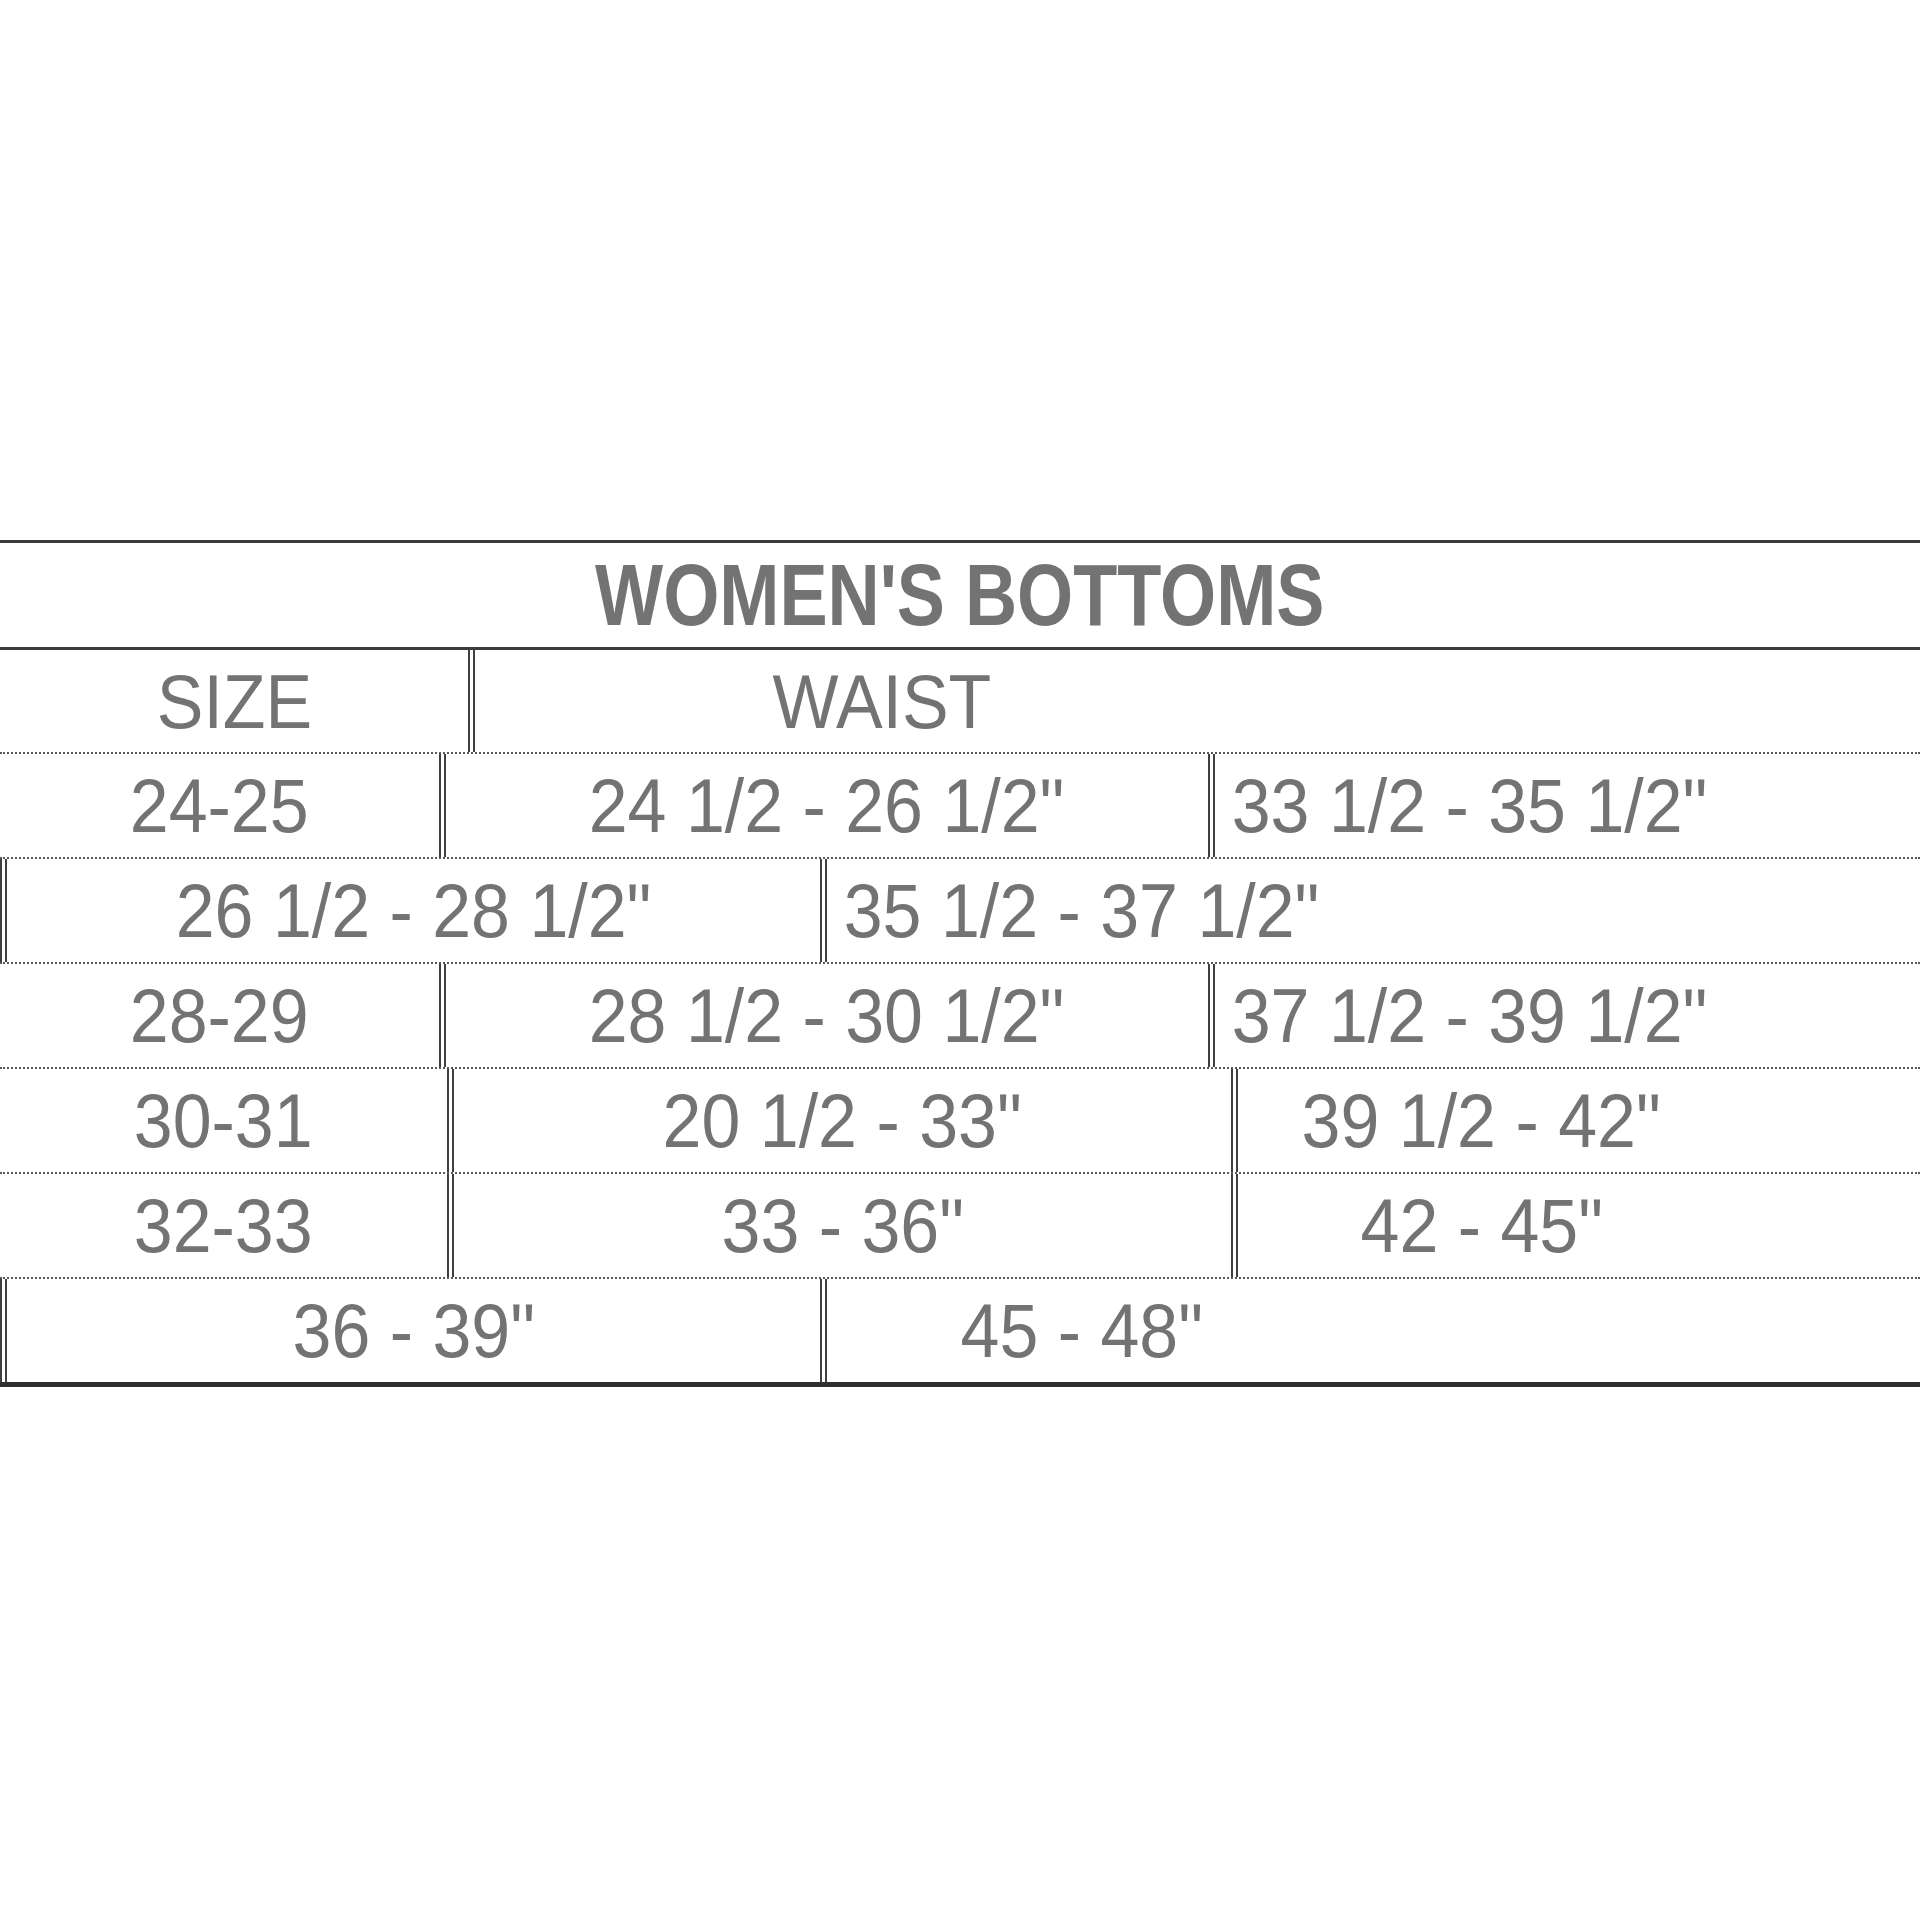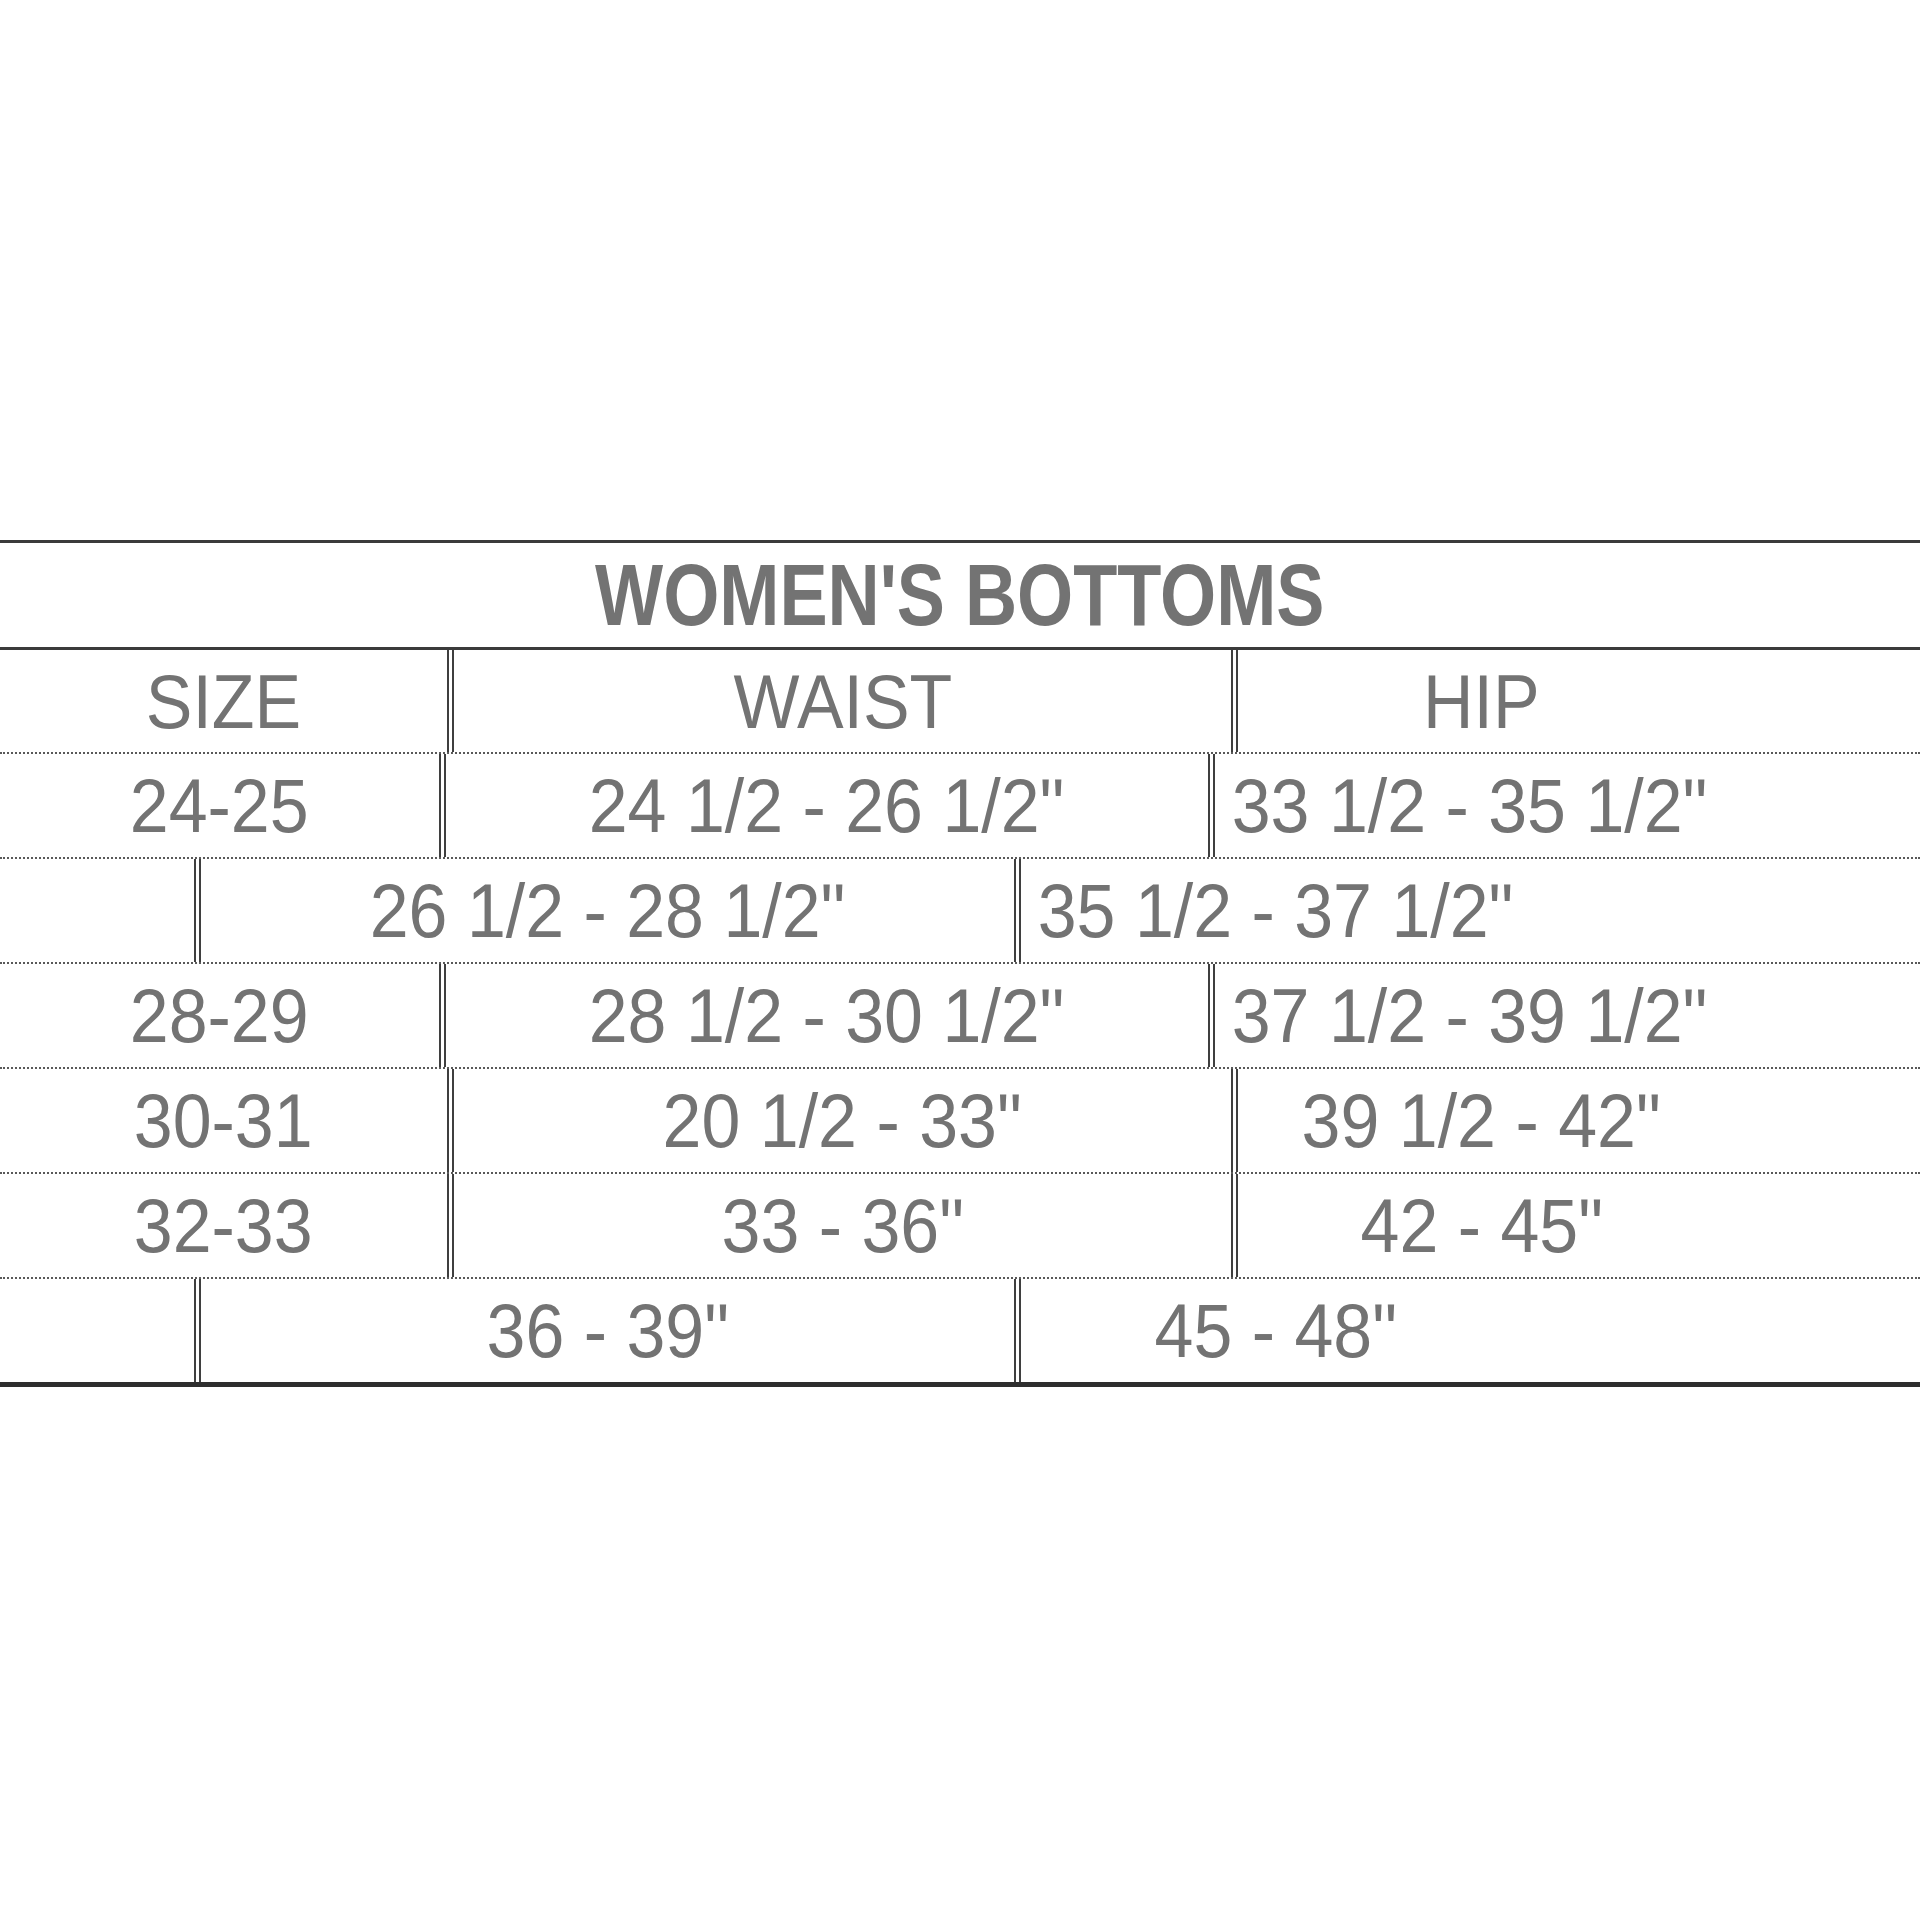--- a/index.html
+++ b/index.html
@@ -31,21 +31,21 @@
   .title-text {
     display: inline-block;
     font-size: 88px;
     font-weight: bold;
     letter-spacing: 0px;
     transform: scaleX(0.82);
     transform-origin: center;
     white-space: nowrap;
   }
   .header-row { height: 102px; }
-  .data-row { height: 105px; border-top: 2px dotted #595959; justify-content: center; }
+  .data-row { height: 105px; border-top: 2px dotted #595959; }
   .cell {
     display: flex;
     align-items: center;
     justify-content: center;
     box-sizing: border-box;
     overflow: visible;
   }
   .col-size  { width: 468px; }
   .col-waist { width: 820px; border-left: 7px double #3f3f3f; }
   .col-hip   { width: 712px; border-left: 7px double #3f3f3f; padding-right: 195px; }
@@ -66,23 +66,20 @@
     <div class="row title-row">
       <span class="title-text">WOMEN'S BOTTOMS</span>
     </div>
 
     <div class="row header-row">
       <div class="cell col-size">
         <span class="txt">SIZE</span>
       </div>
       <div class="cell col-waist">
         <span class="txt">WAIST</span>
-      </div>
-      <div class="cell col-hip">
-        <span class="txt">HIP</span>
       </div>
     </div>
 
   <div class="row data-row">
     <div class="cell col-size">
       <span class="txt">24-25</span>
     </div>
     <div class="cell col-waist">
       <span class="txt">24 1/2 - 26 1/2"</span>
     </div>

